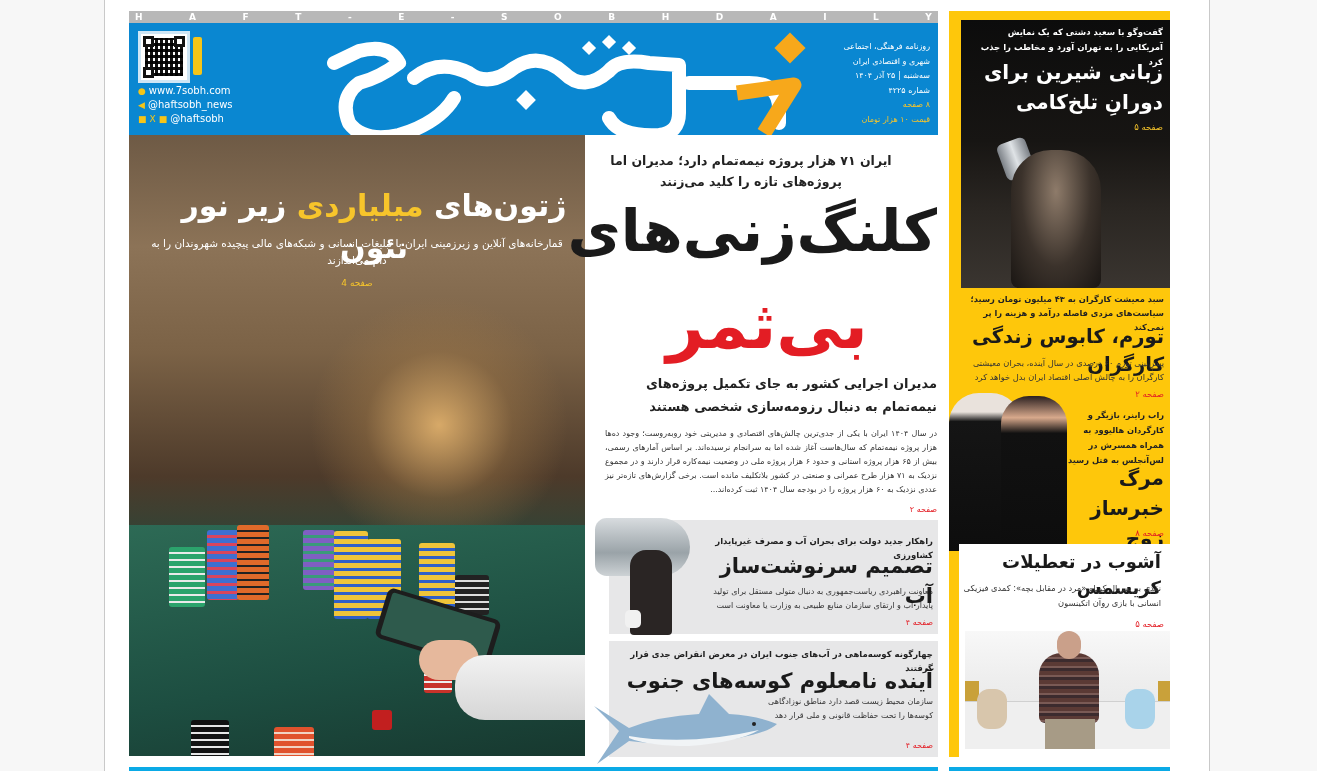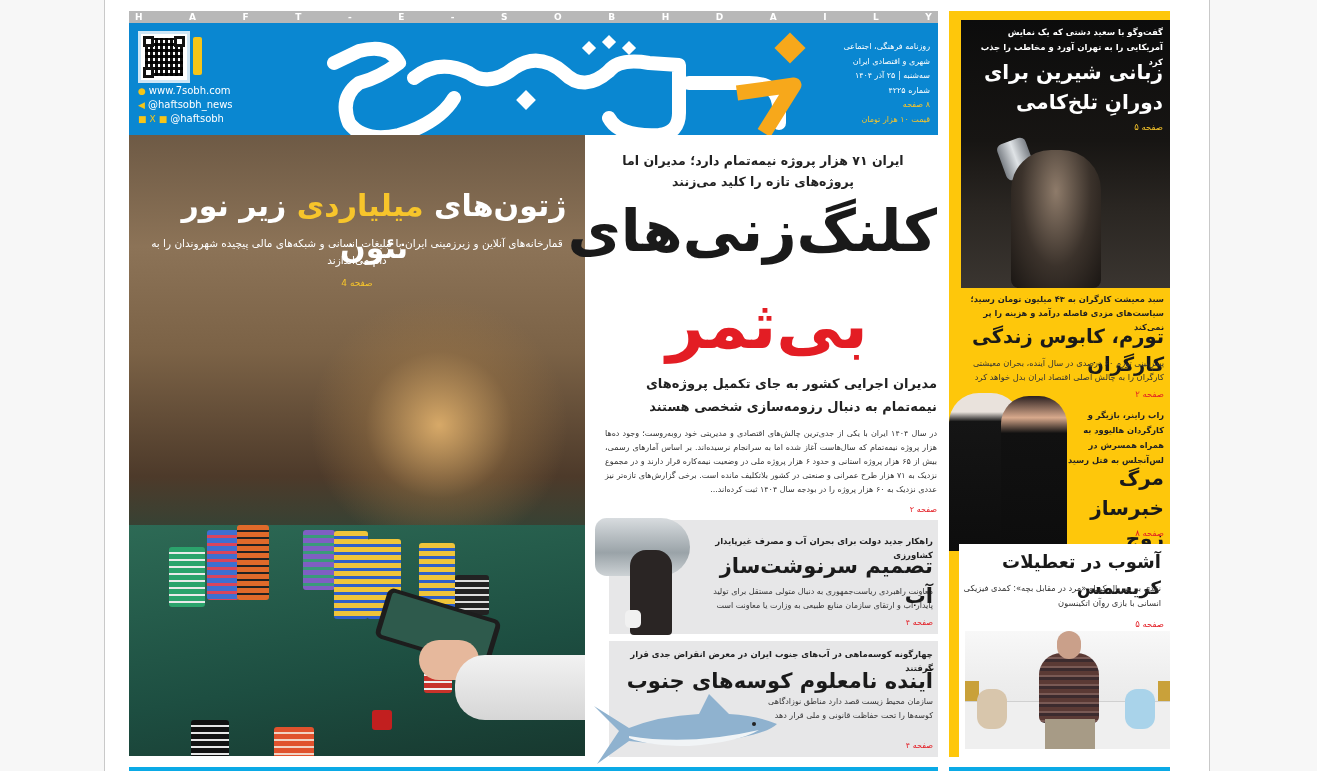--- a/index.html
+++ b/index.html
@@ -37,21 +37,21 @@
   .phone { left: 250px; top: 476px; width: 118px; height: 52px; background: #1d1d1d; border-radius: 7px; transform: rotate(17deg); }
   .phone .scr { position:absolute; inset:4px 5px; background: #2e5a4c; border-radius: 3px; }
   .dice { left: 245px; top: 708px; width: 20px; height: 20px; background: #c21f1f; border-radius: 3px; }
   .f-kicker { left: 0; top: 28px; width: 456px; color: #fff; font: bold 11px/14px "DejaVu Sans", sans-serif; }
   .f-title { left: 0; top: 50px; width: 456px; font: bold 30px/42px "DejaVu Sans", sans-serif; color: #fff; padding-left: 34px; }
   .f-title .y { color: #f7c52b; }
   .f-sub { left: 20px; top: 100px; width: 416px; color: #fff; font: 10.5px/17px "DejaVu Sans", sans-serif; }
   .f-page { left: 0; top: 142px; width: 456px; color: #f7c52b; font: 9px/12px "DejaVu Sans", sans-serif; }
 
   
-  .c-kicker { left: 488px; top: 150px; width: 340px; font: bold 12.5px/21px "DejaVu Sans", sans-serif; color: #222; }
+  .c-kicker { left: 476px; top: 150px; width: 340px; font: bold 12.5px/21px "DejaVu Sans", sans-serif; color: #222; }
   .c-title1 { left: 492px; top: 192px; width: 340px; font: bold 58px/78px "DejaVu Sans", sans-serif; color: #1a1a1a; letter-spacing: -2px; }
   .c-title2 { left: 492px; top: 284px; width: 340px; font: bold 66px/84px "DejaVu Sans", sans-serif; color: #e31d24; }
   .c-deck { left: 492px; top: 372px; width: 340px; font: bold 13px/23px "DejaVu Sans", sans-serif; color: #222; }
   .c-body { left: 500px; top: 427px; width: 332px; font: 8px/14px "DejaVu Sans", sans-serif; color: #333; }
   .c-page { left: 760px; top: 504px; width: 72px; color: #e31d24; font: 8px/12px "DejaVu Sans", sans-serif; }
 
   .box { background: #e7e7e8; }
   .water { left: 504px; top: 520px; width: 329px; height: 114px; }
   .tank { left: 490px; top: 518px; width: 95px; height: 58px; background: linear-gradient(180deg,#d8dcdf,#9aa3a8 60%,#cdd2d5); border-radius: 12px 30px 30px 12px; }
   .woman { left: 525px; top: 550px; width: 42px; height: 85px; background: #2a2524; border-radius: 16px 16px 4px 4px; }

